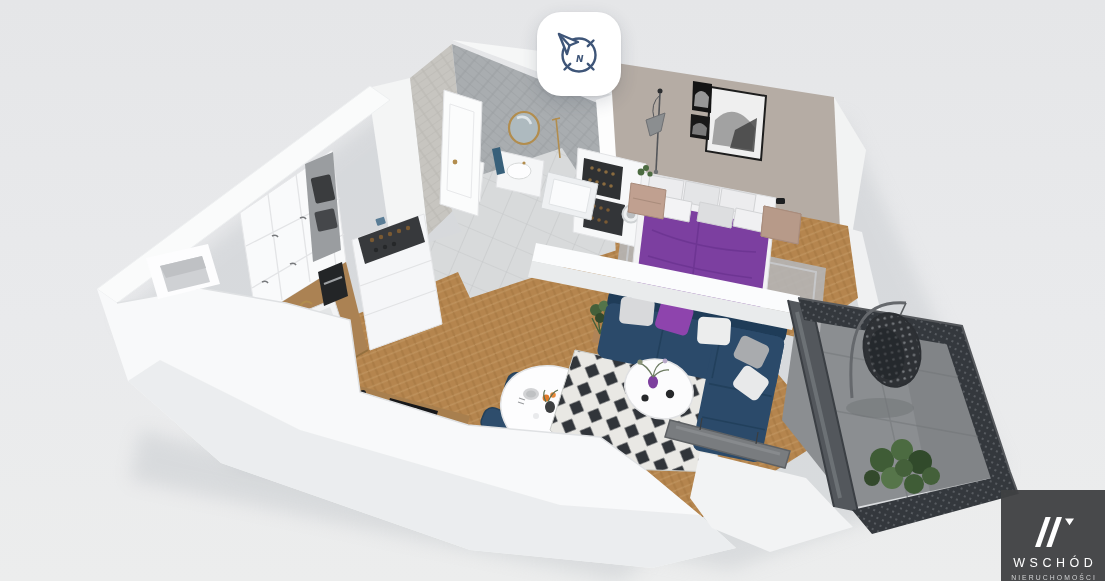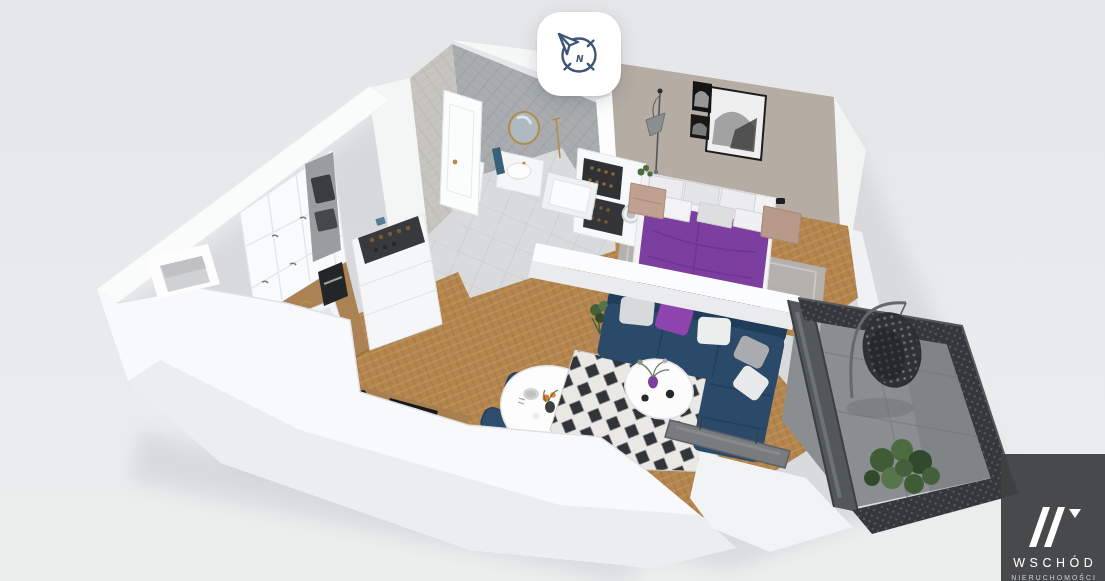--- a/index.html
+++ b/index.html
@@ -3,21 +3,21 @@
 <meta charset="utf-8">
 <style>
   html,body{margin:0;padding:0;background:#e8e9eb;}
   .stage{position:relative;width:1105px;height:581px;overflow:hidden;
          background:linear-gradient(180deg,#e5e6e8 0%,#e9eaec 55%,#eceded 100%);
          font-family:"Liberation Sans",sans-serif;}
   .scene-svg{position:absolute;left:0;top:0;}
   .compass-btn{position:absolute;left:537px;top:12px;width:84px;height:84px;border-radius:24px;
          background:#ffffff;box-shadow:0 6px 18px rgba(40,50,70,.16),0 1px 3px rgba(0,0,0,.08);
          display:flex;align-items:center;justify-content:center;cursor:pointer;}
-  .logo-box{position:absolute;right:0;bottom:0;width:104px;height:127px;background:rgba(63,64,66,.95);
+  .logo-box{position:absolute;right:0;bottom:0;width:104px;height:91px;background:rgba(63,64,66,.95);
          display:flex;flex-direction:column;align-items:center;justify-content:flex-end;
          padding-top:24px;box-sizing:border-box;}
   .logo-brand{color:#fff;font-size:12.5px;letter-spacing:4.5px;text-indent:4.5px;margin-top:9px;
          font-weight:400;white-space:nowrap;}
   .logo-sub{color:#d4d5d6;font-size:6.8px;letter-spacing:2.1px;text-indent:2.1px;margin-top:4px;
          white-space:nowrap;}
   .compass-n{font-size:9px;font-style:italic;font-weight:700;fill:#3e5578;font-family:"DejaVu Sans",sans-serif;}
 </style>
 </head>
 <body>

